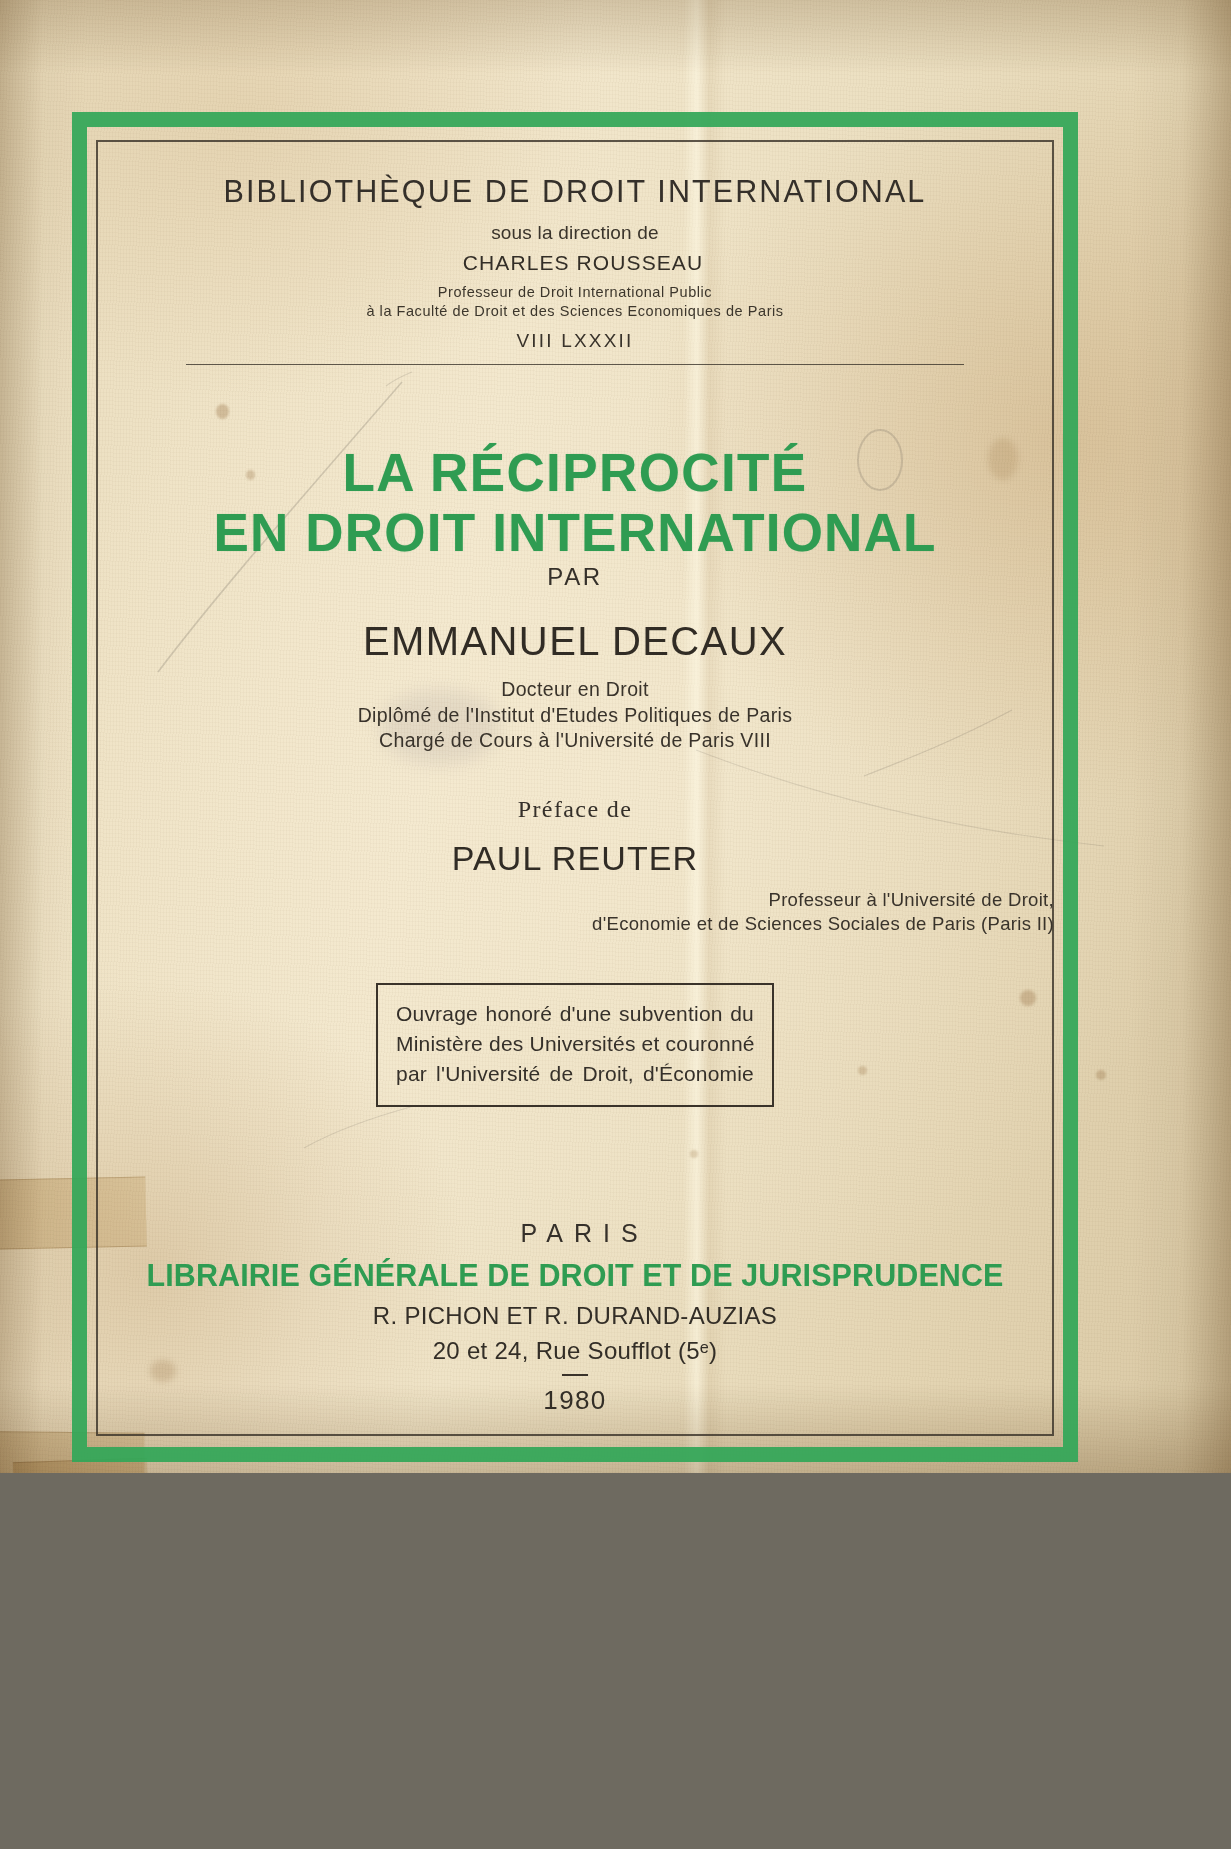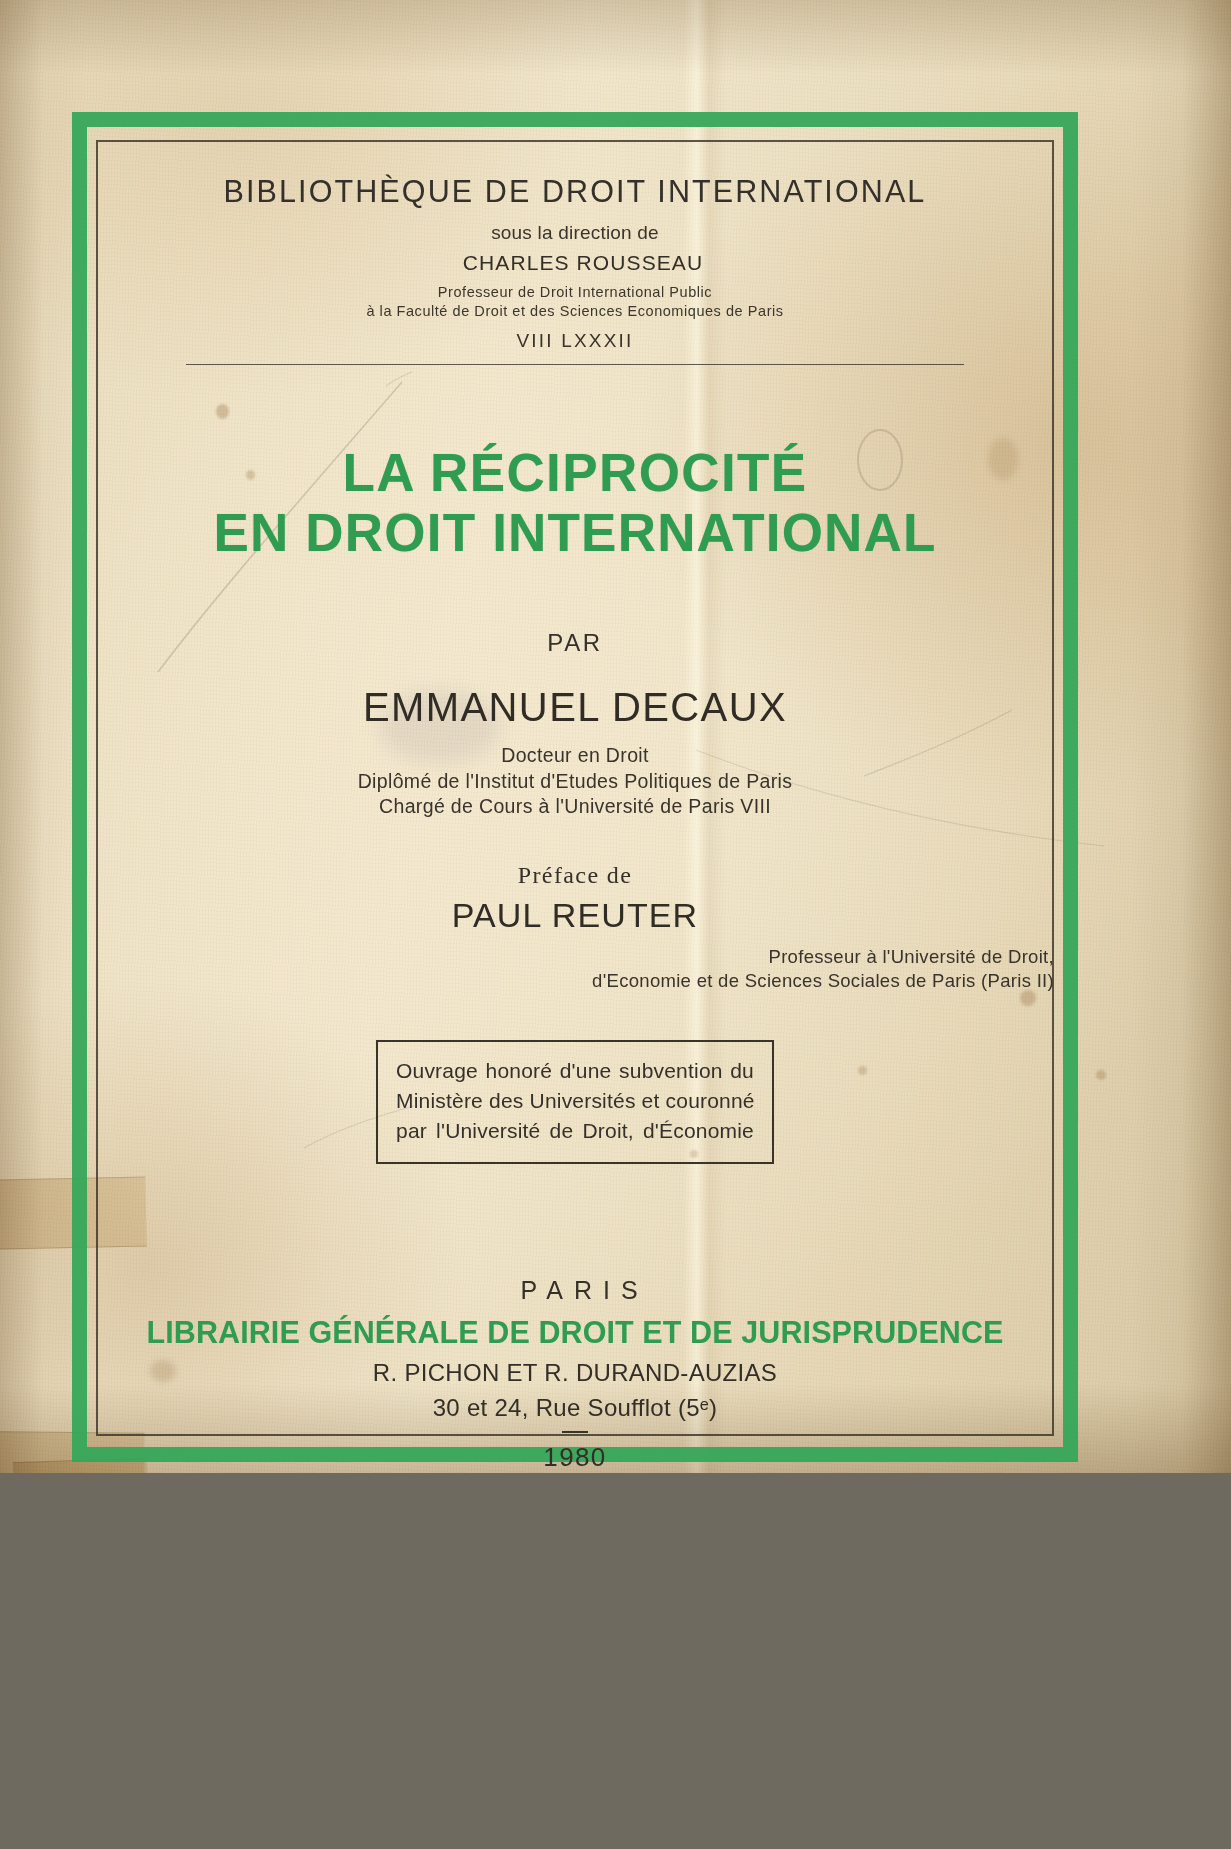--- a/index.html
+++ b/index.html
@@ -165,21 +165,20 @@
     color: #2f9c52;
     font-weight: bold;
     font-size: 53px;
     line-height: 60px;
     letter-spacing: 1.4px;
     text-shadow: 0 0 1px rgba(47,156,82,0.35);
   }
   .book-title .line2 { letter-spacing: 1.2px; }
 
   .par {
-    margin-top: 66px;
     font-size: 24px;
     letter-spacing: 2.6px;
     color: #35302a;
   }
   .author {
     margin-top: 28px;
     font-size: 40px;
     letter-spacing: 1.4px;
     color: #312c25;
   }
@@ -192,21 +191,21 @@
   }
 
   .preface-label {
     margin-top: 42px;
     font-size: 24px;
     letter-spacing: 1.4px;
     color: #35302a;
     font-family: Liberation Serif, serif;
   }
   .prefacer {
-    margin-top: 7px;
+    margin-top: 16px;
     font-size: 34px;
     letter-spacing: 1.1px;
     color: #312c25;
   }
   .prefacer-credentials {
     margin-top: 10px;
     font-size: 18.5px;
     line-height: 24px;
     letter-spacing: 0.3px;
     color: #39332b;
@@ -358,18 +357,18 @@
 
     <div class="award-box">
       <span class="ln justify">Ouvrage honoré d'une subvention du</span>
       <span class="ln justify">Ministère des Universités et couronné</span>
       <span class="ln justify">par l'Université de Droit, d'Économie</span>
     </div>
 
     <div class="pub-city">PARIS</div>
     <div class="pub-house">LIBRAIRIE GÉNÉRALE DE DROIT ET DE JURISPRUDENCE</div>
     <div class="pub-partners">R. PICHON ET R. DURAND-AUZIAS</div>
-    <div class="pub-address">30 et 24, Rue Soufflot (5ᵉ)</div>
+    <div class="pub-address">20 et 24, Rue Soufflot (5ᵉ)</div>
     <div class="pub-dash"></div>
     <div class="pub-year">1980</div>
 
   </div>
 </div>
 
 </body></html>

